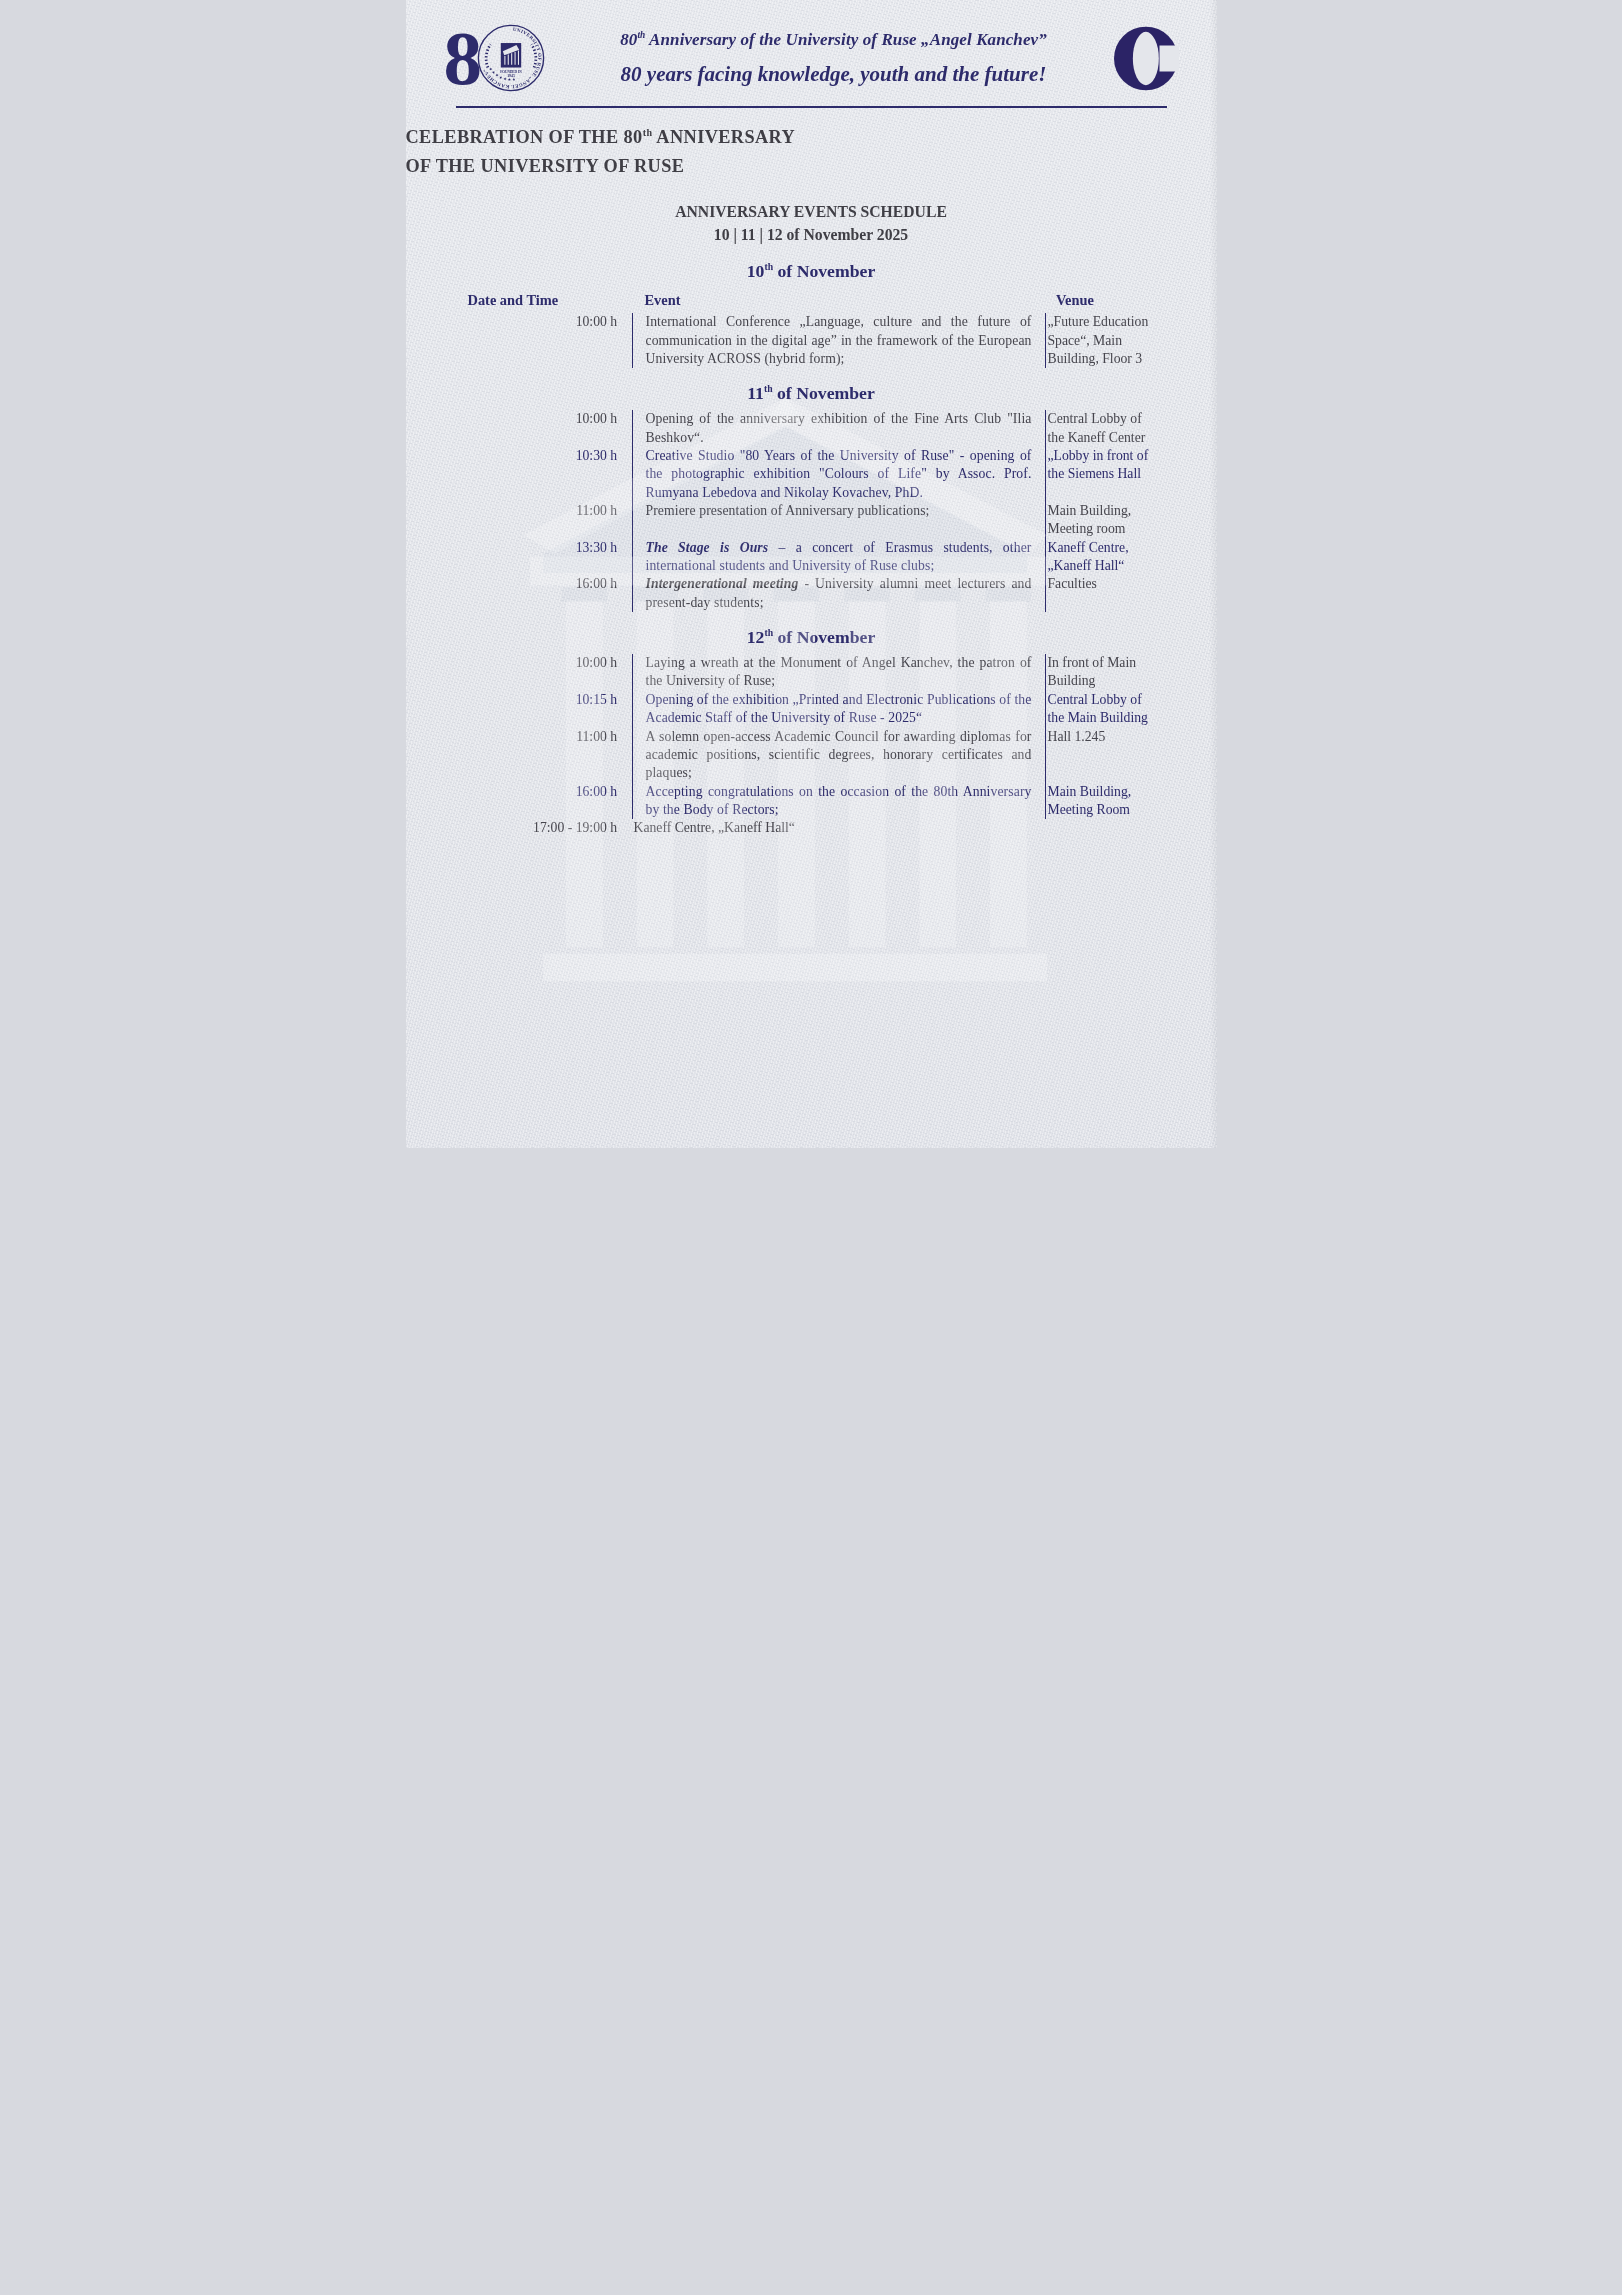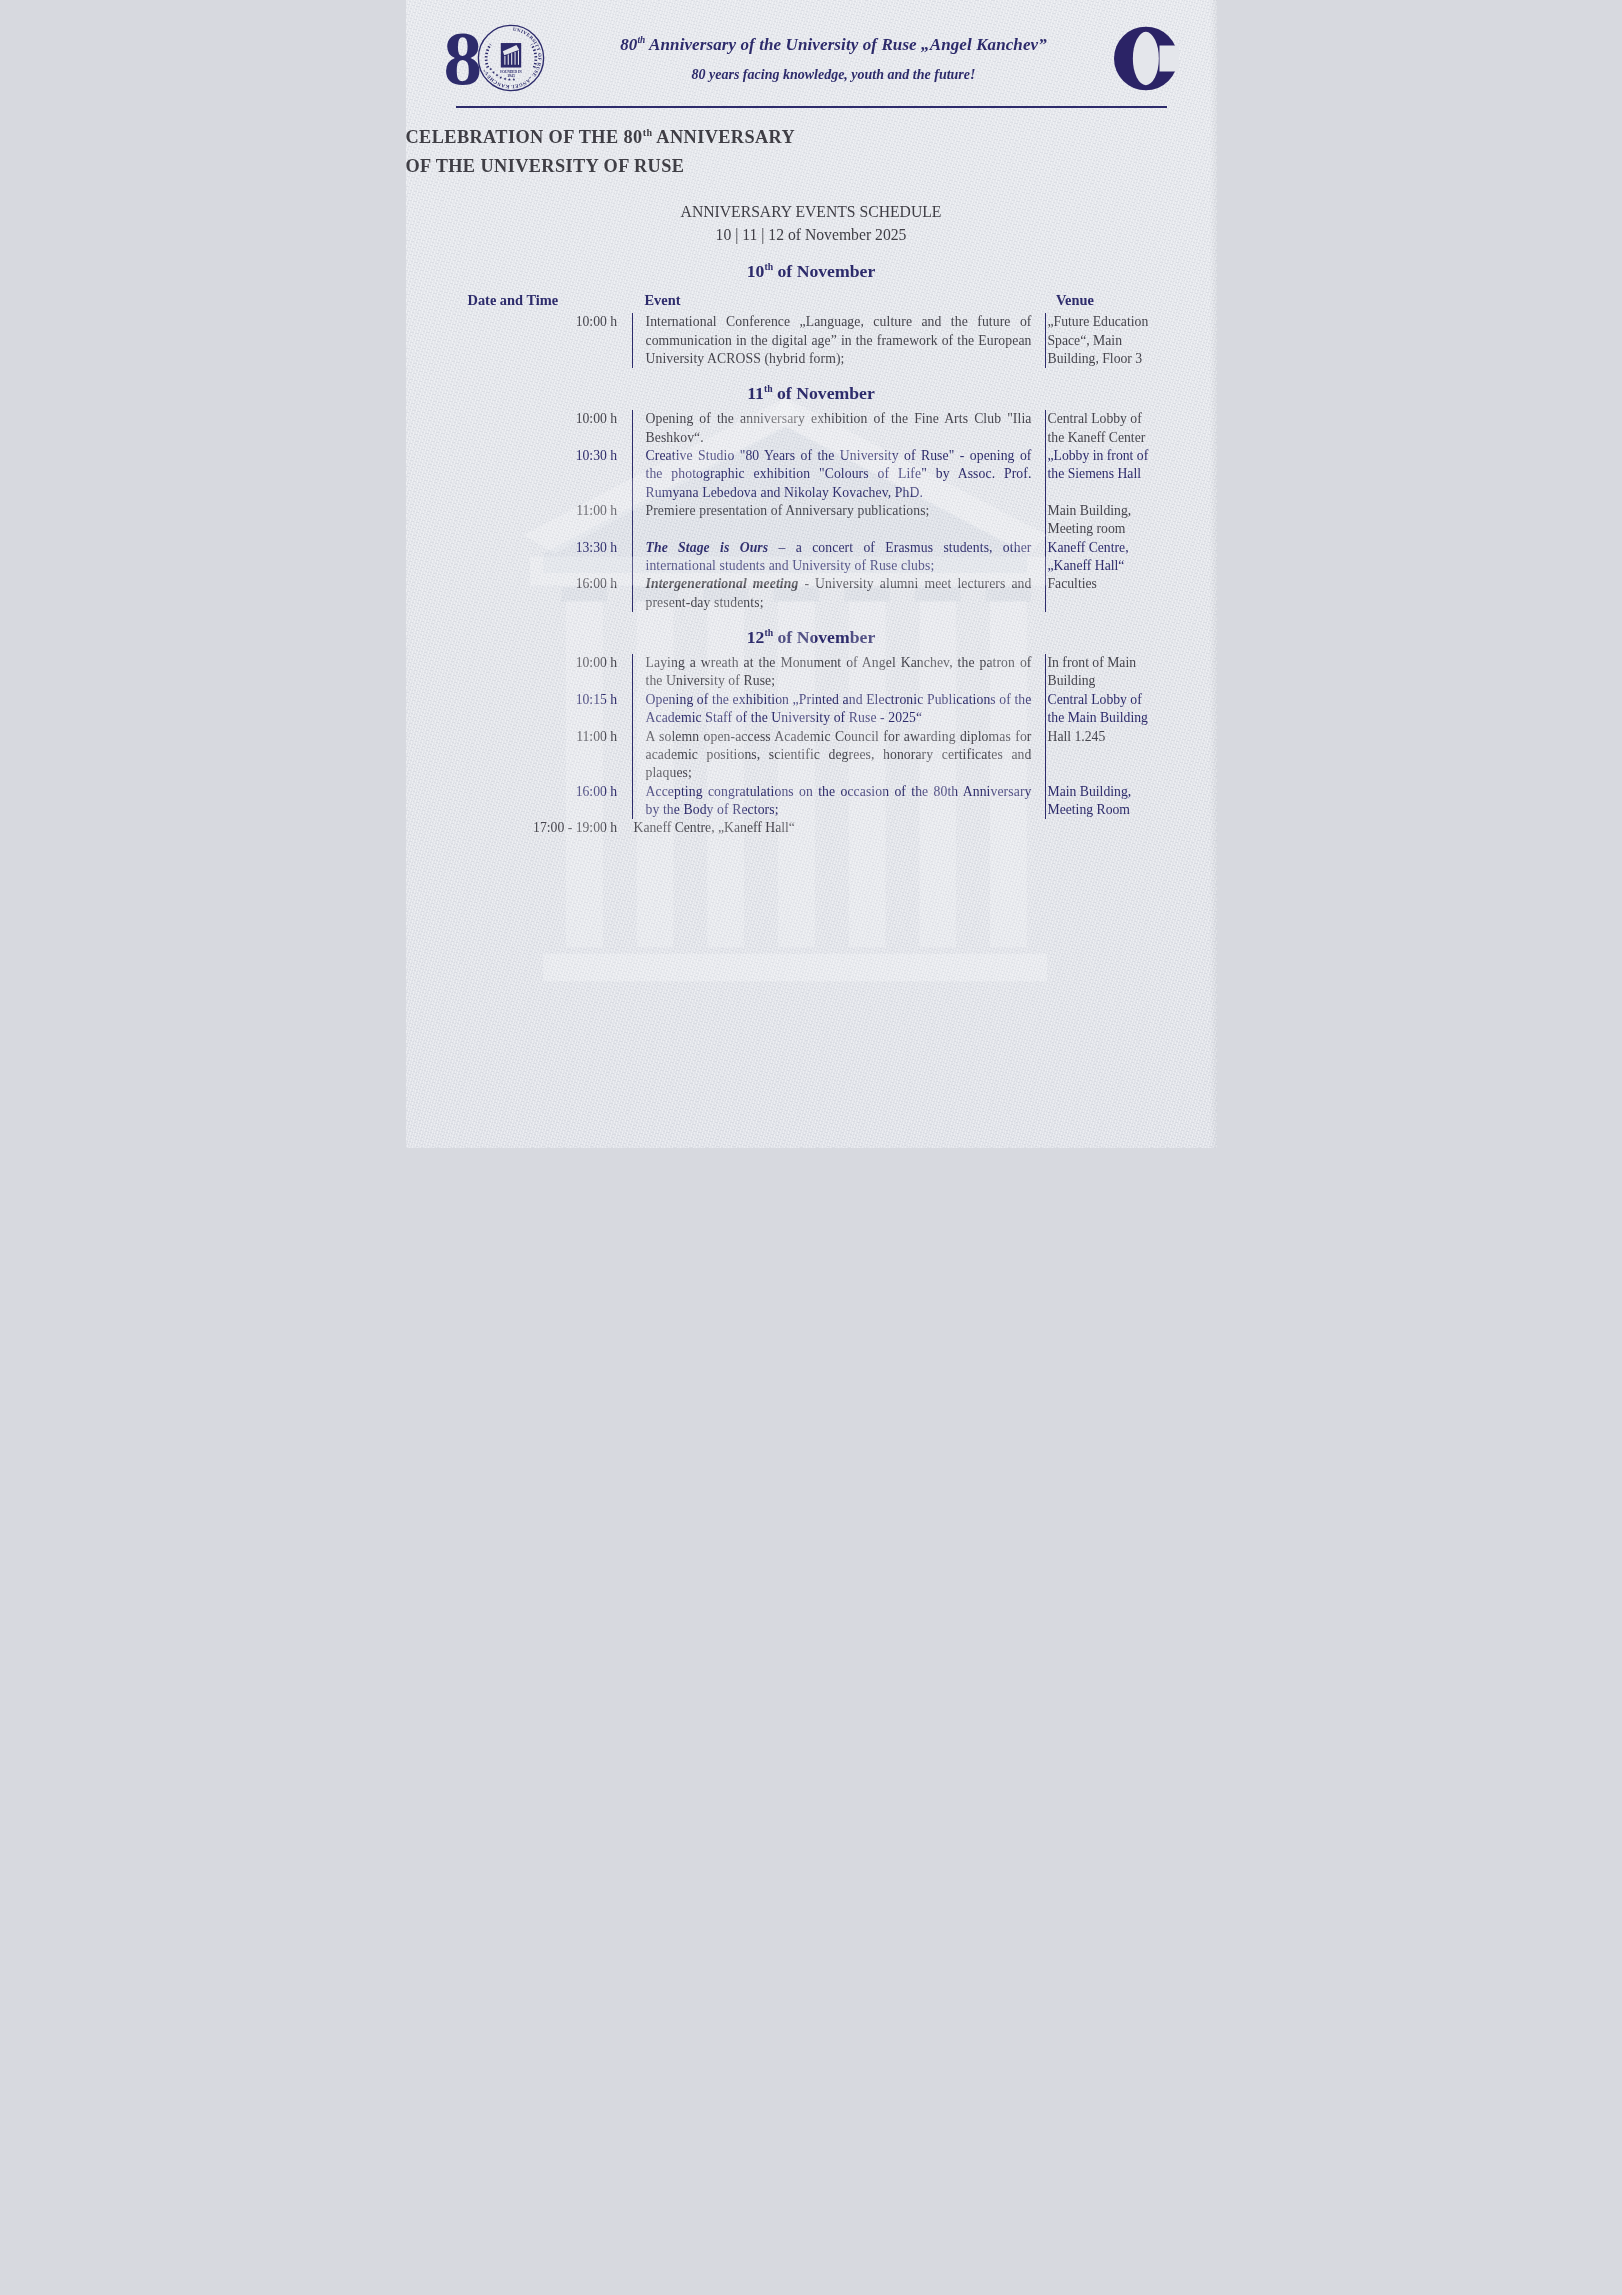--- a/index.html
+++ b/index.html
@@ -25,28 +25,28 @@
   .watermark { position:absolute; left:98px; top:357px; width:543px; height:648px; opacity:.55; pointer-events:none; }
 
   
   .header { display:flex; align-items:center; padding: 22px 38px 0 38px; }
   .logo80 { display:flex; align-items:center; width:113px; flex:0 0 auto; }
   .logo80 .eight { font-size:77px; line-height:.9; font-weight:700; color:#2d2b6b; letter-spacing:-2.6px; }
   .logo80 svg { margin-left:-2.6px; }
   .header-titles { flex:1 1 auto; text-align:center; color:#2d2b6b; padding:0 5.2px; }
   .header-titles .t1 { font-size:17px; font-weight:700; font-style:italic; letter-spacing:0.1px; }
   .header-titles .t1 sup { font-size:.55em; }
-  .header-titles .t2 { font-size:14px; font-weight:700; font-style:italic; margin-top:12px; }
+  .header-titles .t2 { font-size:21px; font-weight:700; font-style:italic; margin-top:12px; }
   .logoC { flex:0 0 auto; width:68px; display:flex; justify-content:flex-end; }
   .divider { height:2px; background:#2d2b6b; margin: 10.5px 50px 0 50px; }
 
   
   .main-title { text-align:left; color:#3f3e45; font-weight:700; font-size:18.3px; letter-spacing:0.4px; line-height:1.55; margin-top:15.7px; }
   .main-title sup { font-size:.55em; }
-  .schedule-title { text-align:center; color:#3f3e45; font-weight:400; font-size:15.7px; line-height:1.5; margin-top:19.6px; }
+  .schedule-title { text-align:center; color:#3f3e45; font-weight:700; font-size:15.7px; line-height:1.5; margin-top:19.6px; }
 
   
   .section-heading { text-align:center; color:#2d2b6b; font-weight:700; font-size:17.7px; margin:14.4px 0 6.5px 0; }
   .section-heading sup { font-size:.55em; }
 
   .thead, .rows { margin: 0 62px; display:grid; grid-template-columns: 164px 414px 1fr; }
   .thead { margin-bottom:2.6px; }
   .th { color:#2d2b6b; font-weight:700; font-size:14.4px; padding:3.9px 0 1.3px 0; }
   .th.ev { padding-left:13px; }
   .th.ve { padding-left:10.5px; }

